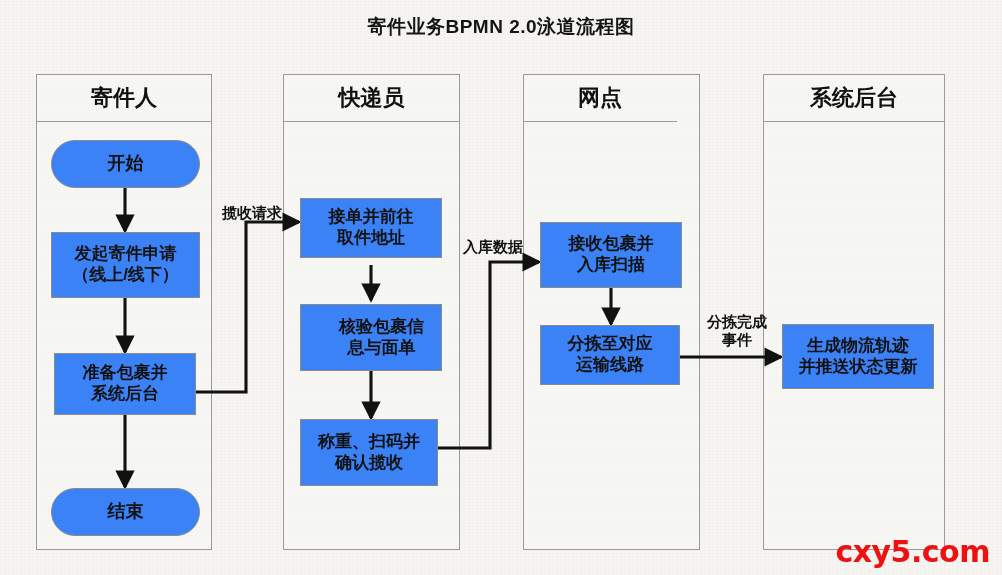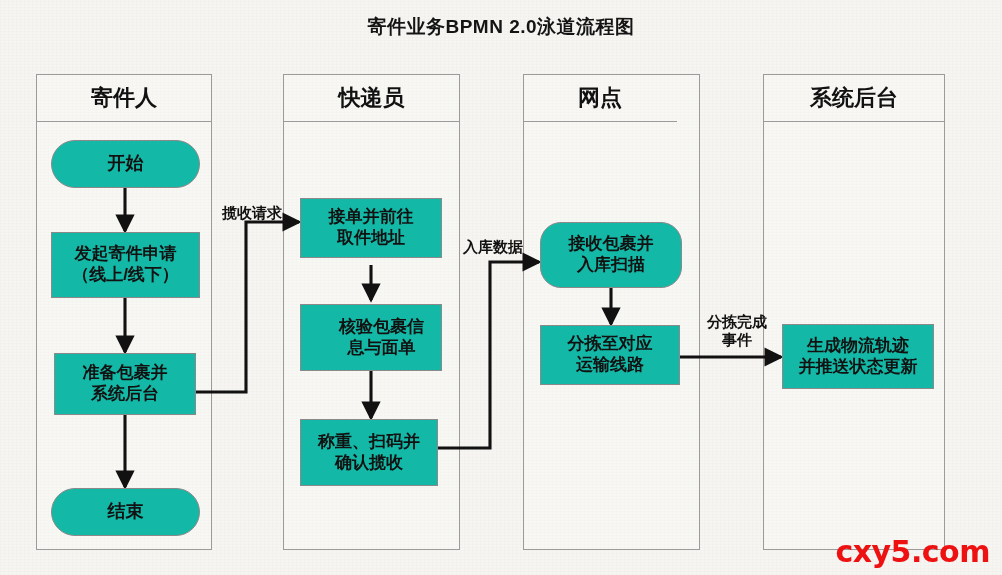--- a/index.html
+++ b/index.html
@@ -33,21 +33,21 @@
   }
   .lane-header{
     position:absolute;
     box-sizing:border-box;
     border-bottom:1.6px solid #9b9b9b;
     display:flex;align-items:center;justify-content:center;
     font-size:22px;font-weight:bold;color:#111;
   }
   .node{
     position:absolute;box-sizing:border-box;
-    background:#14b8a6;
+    background:#3b82f6;
     border:1.6px solid #8a8a8a;
     display:flex;align-items:center;justify-content:center;
     text-align:center;
     font-size:17px;font-weight:bold;line-height:1.22;
     color:#111;
     white-space:pre-line;
   }
   .node.terminator{
     border-radius:26px;
     font-size:18px;
@@ -130,21 +130,21 @@
 系统后台</div>
 <div class="node terminator" style="left:51px;top:488px;width:149px;height:48px;">结束</div>
 
 <div class="node" style="left:300px;top:198px;width:142px;height:60px;">接单并前往
 取件地址</div>
 <div class="node" style="left:300px;top:304px;width:142px;height:67px;padding-left:21px;">核验包裹信
 息与面单</div>
 <div class="node" style="left:300px;top:419px;width:138px;height:67px;">称重、扫码并
 确认揽收</div>
 
-<div class="node" style="left:540px;top:222px;width:142px;height:66px;border-radius:21px;">接收包裹并
+<div class="node" style="left:540px;top:222px;width:142px;height:66px;">接收包裹并
 入库扫描</div>
 <div class="node" style="left:540px;top:325px;width:140px;height:60px;text-align:center;">分拣至对应
 运输线路</div>
 
 <div class="node" style="left:782px;top:324px;width:152px;height:65px;">生成物流轨迹
 并推送状态更新</div>
 
 <div class="edge-label" style="left:208px;top:204px;width:88px;">揽收请求</div>
 <div class="edge-label" style="left:452px;top:238px;width:82px;">入库数据</div>
 <div class="edge-label" style="left:697px;top:313px;width:80px;">分拣完成

